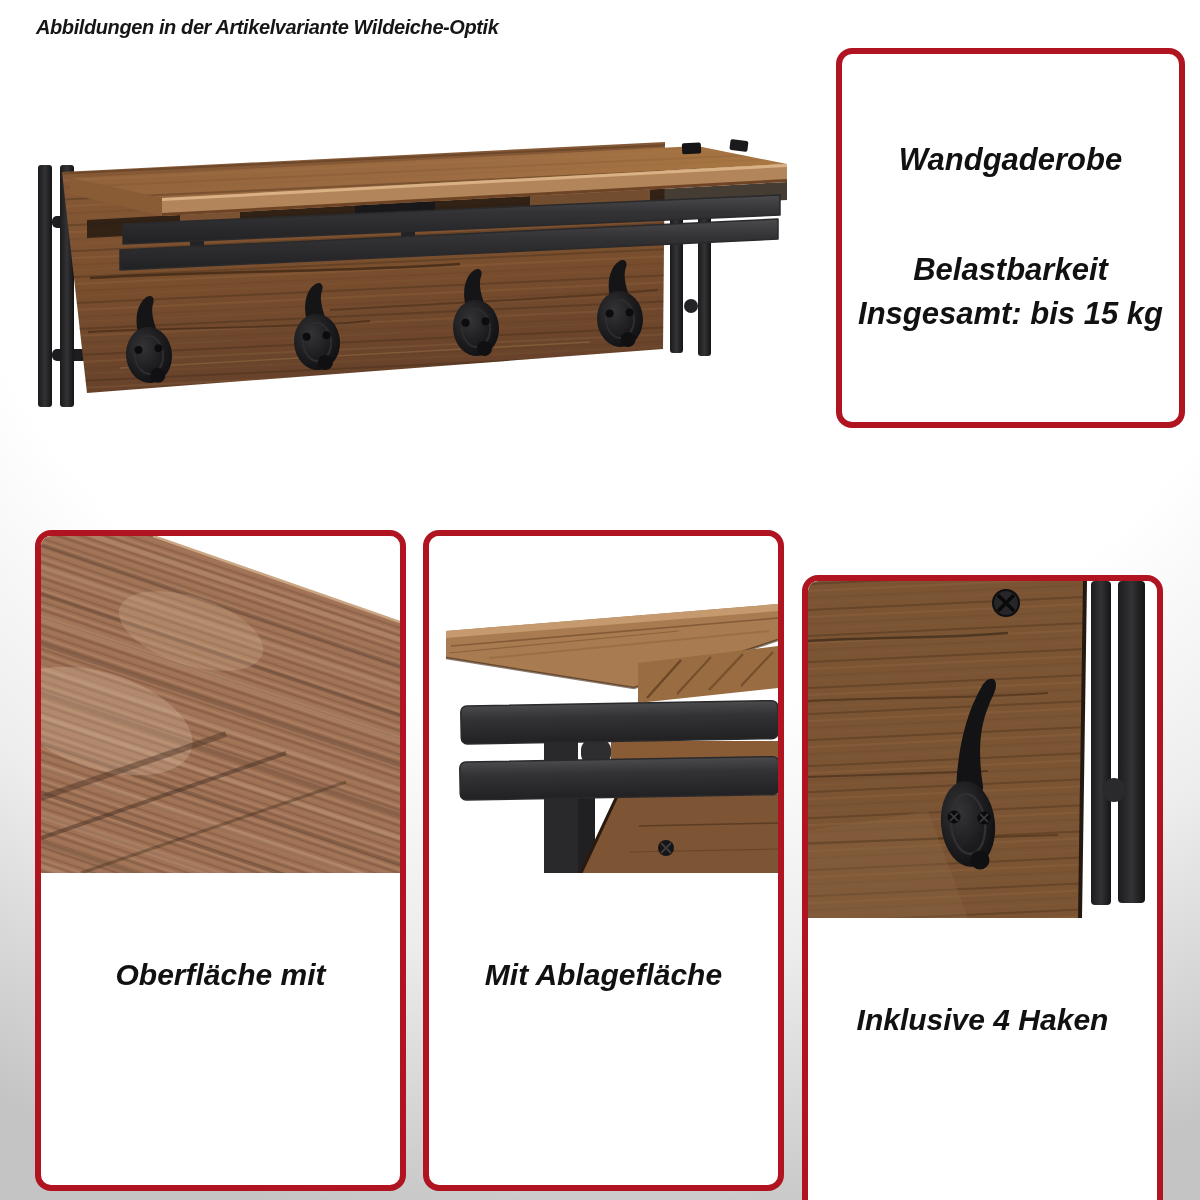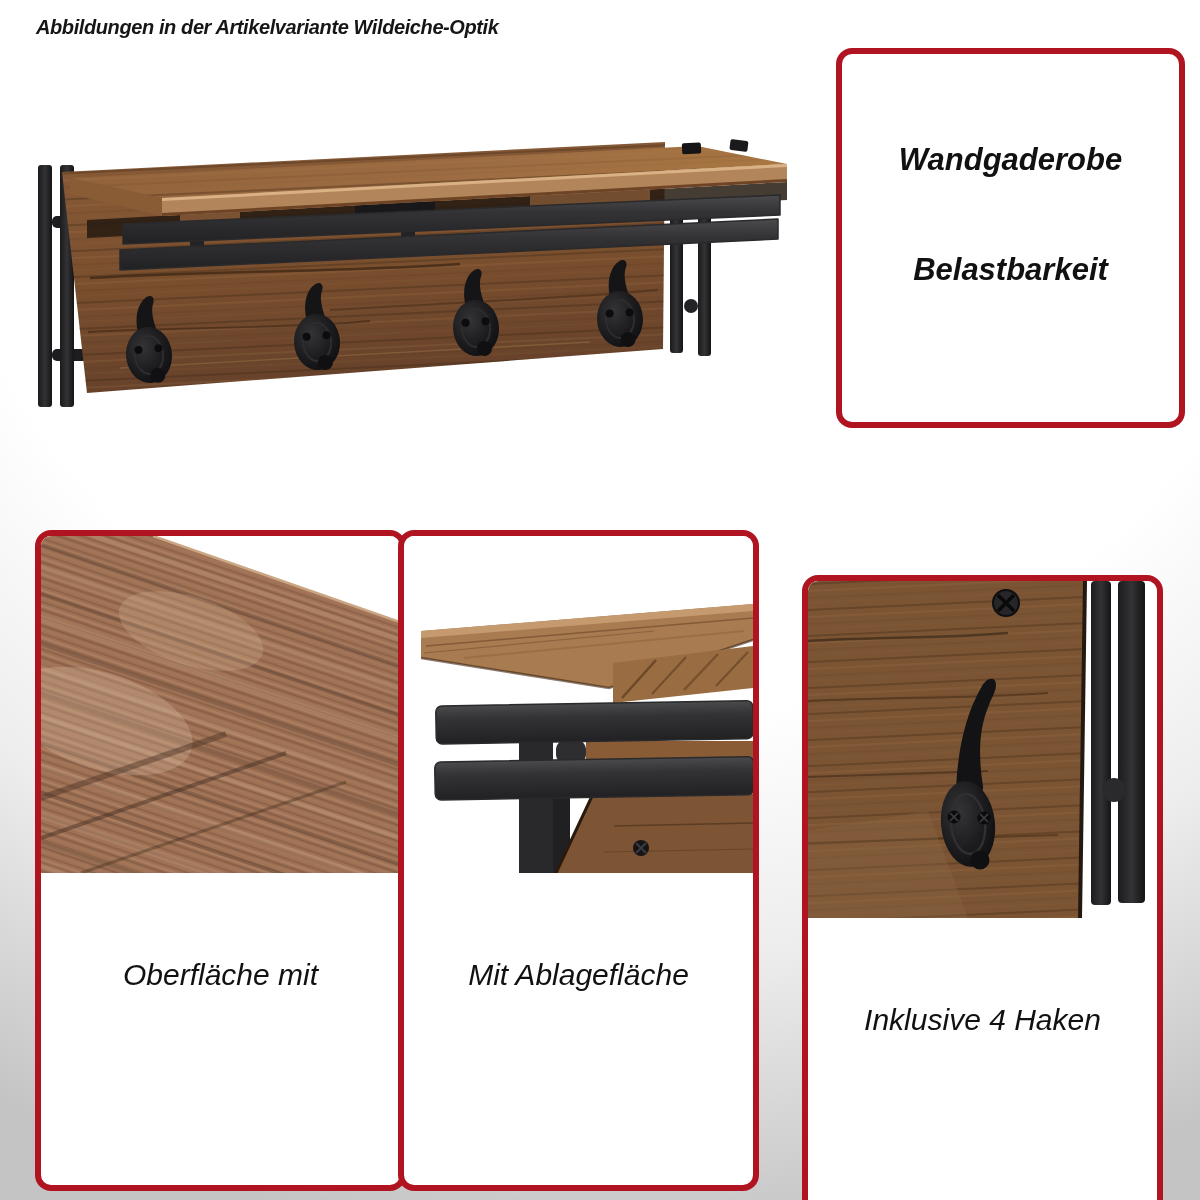--- a/index.html
+++ b/index.html
@@ -16,30 +16,30 @@
   .red-box{
     position:absolute;box-sizing:border-box;background:#ffffff;
     border:6px solid #b11421;border-radius:16px;
   }
   #info-box{left:836px;top:48px;width:349px;height:380px;text-align:center;}
   #info-box .para{font-size:31px;font-weight:bold;font-style:italic;color:#111;line-height:1.42;}
   #info-box .para.p1{margin-top:84px;}
   #info-box .para.p2{margin-top:66px;}
   .feature{top:530px;height:661px;}
   #feat-surface{left:35px;width:371px;}
-  #feat-shelf{left:398px;width:361px;}
+  #feat-shelf{left:423px;width:361px;}
   #feat-hooks{left:802px;width:361px;margin-top:45px;}
   .photo-wrap{
     position:absolute;left:0;top:0;right:0;height:337px;
     border-radius:10px 10px 0 0;overflow:hidden;background:#ffffff;
   }
   .photo-wrap svg{display:block;}
   .caption{
     position:absolute;left:0;right:0;top:416px;text-align:center;
-    font-size:30px;font-weight:normal;font-style:italic;color:#111;
+    font-size:30px;font-weight:bold;font-style:italic;color:#111;
   }
   .caption span{display:block;line-height:1.5;}
   #main-photo{position:absolute;left:30px;top:120px;}
 </style>
 </head>
 <body>
 
 <svg width="0" height="0" style="position:absolute" aria-hidden="true">
   <defs>
     <linearGradient id="panelG" x1="0" y1="0" x2="0.15" y2="1">
@@ -154,20 +154,21 @@
     <use href="#sHook" transform="translate(590,199) rotate(-3)"></use>
   </g>
 </svg>
 
 <div id="info-box" class="red-box">
   <div class="para p1">
     <span style="display:block">Wandgaderobe</span>
   </div>
   <div class="para p2">
     <span style="display:block">Belastbarkeit</span>
+    <span style="display:block">Insgesamt: bis 15 kg</span>
   </div>
 </div>
 
 <div id="feat-surface" class="red-box feature">
   <div class="photo-wrap">
     <svg width="359" height="337" viewBox="0 0 359 337">
       <rect x="0" y="0" width="359" height="337" fill="#a07255"></rect>
       <rect x="0" y="0" width="359" height="337" fill="url(#gD)"></rect>
       <rect x="0" y="0" width="359" height="337" fill="url(#gD2)"></rect>
       <ellipse cx="60" cy="185" rx="95" ry="48" fill="#d9bca1" fill-opacity="0.30" transform="rotate(18 60 185)"></ellipse>

